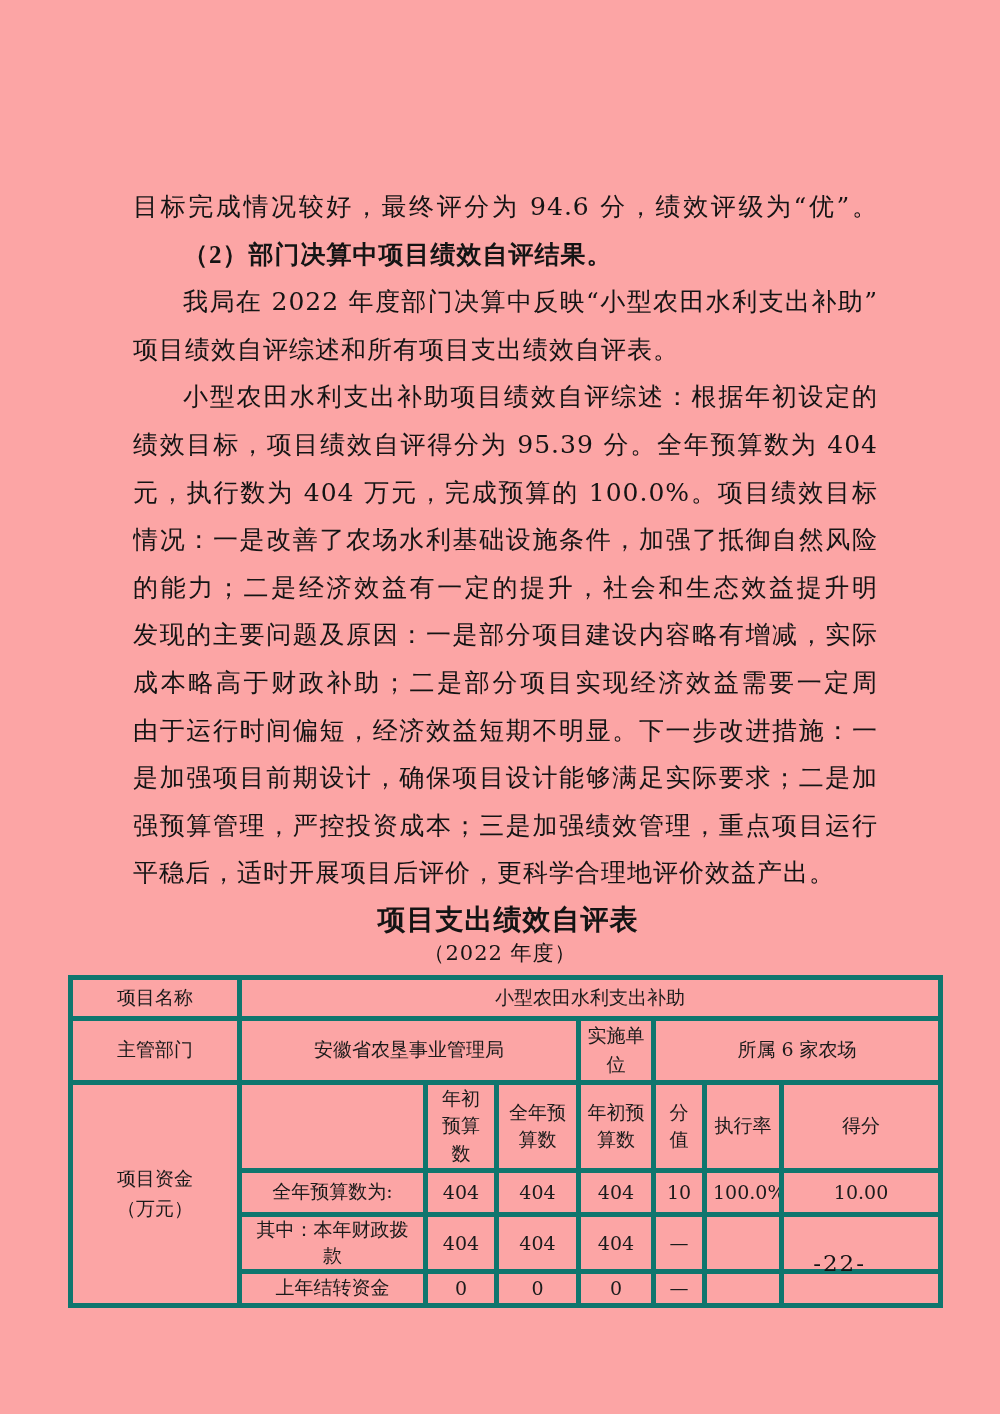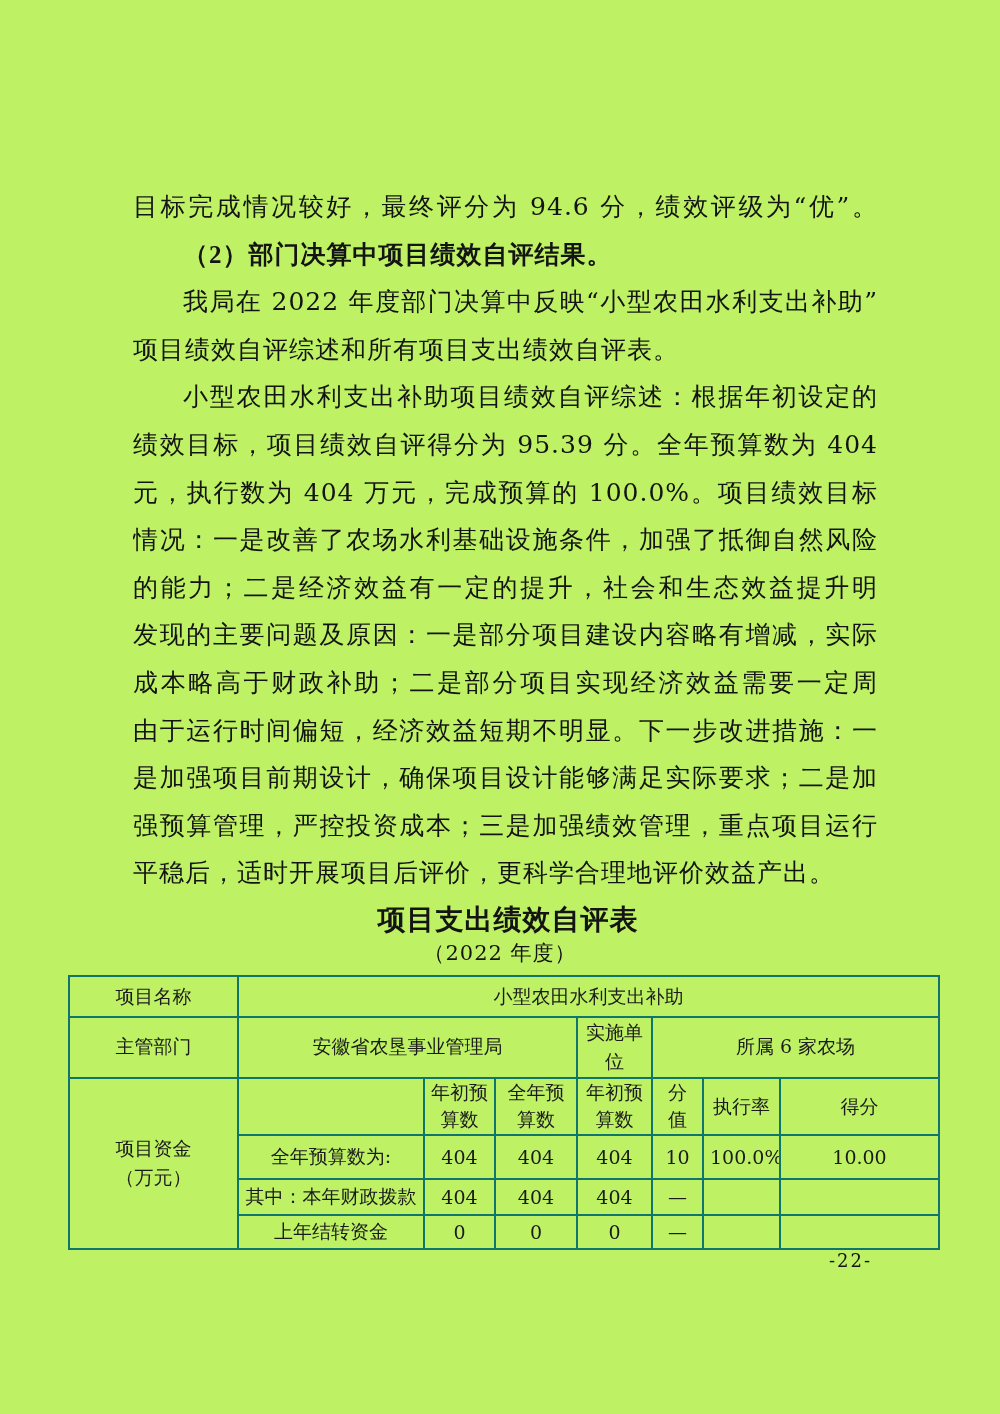--- a/index.html
+++ b/index.html
@@ -1,20 +1,20 @@
 <!DOCTYPE html>
 <html><head>
 <meta charset="utf-8">
 <style>
   html,body { margin:0; padding:0; background:#e8e8e8; }
   .page {
     position:relative;
     width:1000px; height:1414px;
     margin:0 auto;
-    background:#bef264;
+    background:#fca5a5;
     color:#141414;
     font-family:"DejaVu Serif","Liberation Serif",serif;
     overflow:hidden;
   }
 
   
   .body-text {
     position:absolute;
     left:133px; top:183px; width:745px;
     font-size:25px;
@@ -46,37 +46,37 @@
   table.selftbl {
     position:absolute; left:68px; top:975px;
     width:870px;
     border-collapse:collapse;
     table-layout:fixed;
     font-size:19px;
     color:#1b1b1b;
   }
   table.selftbl { border:2px solid #2a2a2a; }
   table.selftbl td {
-    border:2px solid #0f766e;
+    border:5px solid #0f766e;
     padding:0 6px;
     text-align:center;
     vertical-align:middle;
     overflow:hidden;
   }
   table.selftbl td.thick-top { border-top:2px solid #2a2a2a; }
   td.lbl-left  { text-align:left;  padding-left:16px; }
   td.lbl-right { text-align:right; padding-right:14px;margin-top:10px; }
   td.prewrap   { white-space:pre-line; line-height:1.55; }
   td.hdr       { line-height:1.45; }
 
   
   .page-num {
     position:absolute;
-    top:1250px; right:128px;
-    font-size:18px;
+    top:1250px; right:134px;
+    font-size:23px;
     letter-spacing:2px;
   }
 </style>
 </head>
 <body>
 
 <div class="page">
 
   <div class="body-text">
     <div class="line j">目标完成情况较好，最终评分为 94.6 分，绩效评级为“优”。</div>

